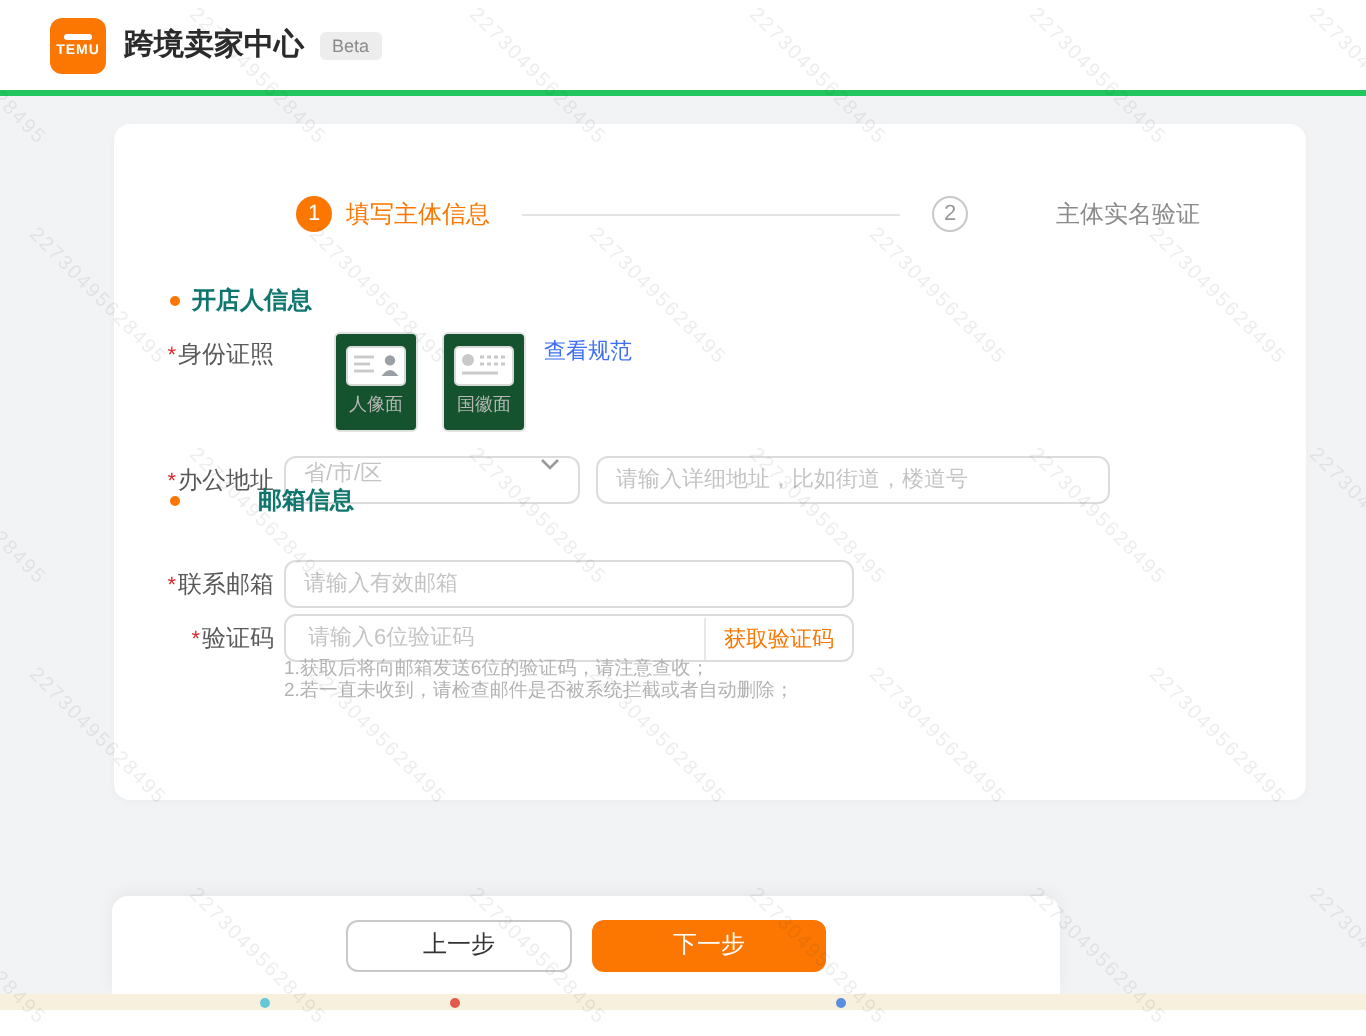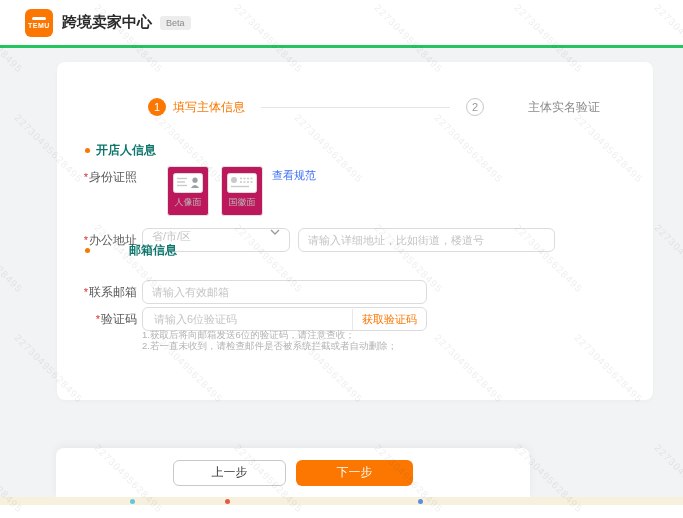--- a/index.html
+++ b/index.html
@@ -33,21 +33,21 @@
   
   .section-hd{position:absolute;left:28px;display:flex;align-items:center;gap:6px;font-size:12px;font-weight:bold;color:#0f766e;}
   .section-dot{width:5px;height:5px;border-radius:50%;background:#FB7701;flex:0 0 auto;}
 
   
   .f-label{position:absolute;width:80px;text-align:right;font-size:12px;color:#595959;white-space:nowrap;}
   .req{color:#e02b2b;margin-right:1px;font-size:11px;}
 
   
   .uploads{position:absolute;left:110px;top:104px;display:flex;gap:12px;}
-  .upl{width:42px;height:50px;border:1px solid #e3e3e3;border-radius:3px;background:#be185d;display:flex;flex-direction:column;align-items:center;box-sizing:border-box;cursor:pointer;}
+  .upl{width:42px;height:50px;border:1px solid #e3e3e3;border-radius:3px;background:#14532d;display:flex;flex-direction:column;align-items:center;box-sizing:border-box;cursor:pointer;}
   .upl svg{margin-top:6px;}
   .upl-label{font-size:9px;color:#b8b8b8;margin-top:3px;}
   .view-rules{position:absolute;left:215px;top:106px;font-size:11px;color:#3D6EF7;cursor:pointer;}
 
   
   .field,.input-wrap{box-sizing:border-box;position:absolute;height:24px;border:1px solid #dcdcdc;border-radius:6px;background:#fff;}
   .region-select{left:85px;top:166px;width:148px;display:flex;align-items:flex-start;justify-content:space-between;padding:0 9px;font-size:11px;color:#c4c4c4;cursor:pointer;}
   input.txt{box-sizing:border-box;position:absolute;height:24px;border:1px solid #dcdcdc;border-radius:6px;padding:0 9px;font-size:11px;color:#333;outline:none;font-family:inherit;background:#fff;}
   input.txt::placeholder{color:#c4c4c4;}
   .addr-input{left:241px;top:166px;width:257px;}

